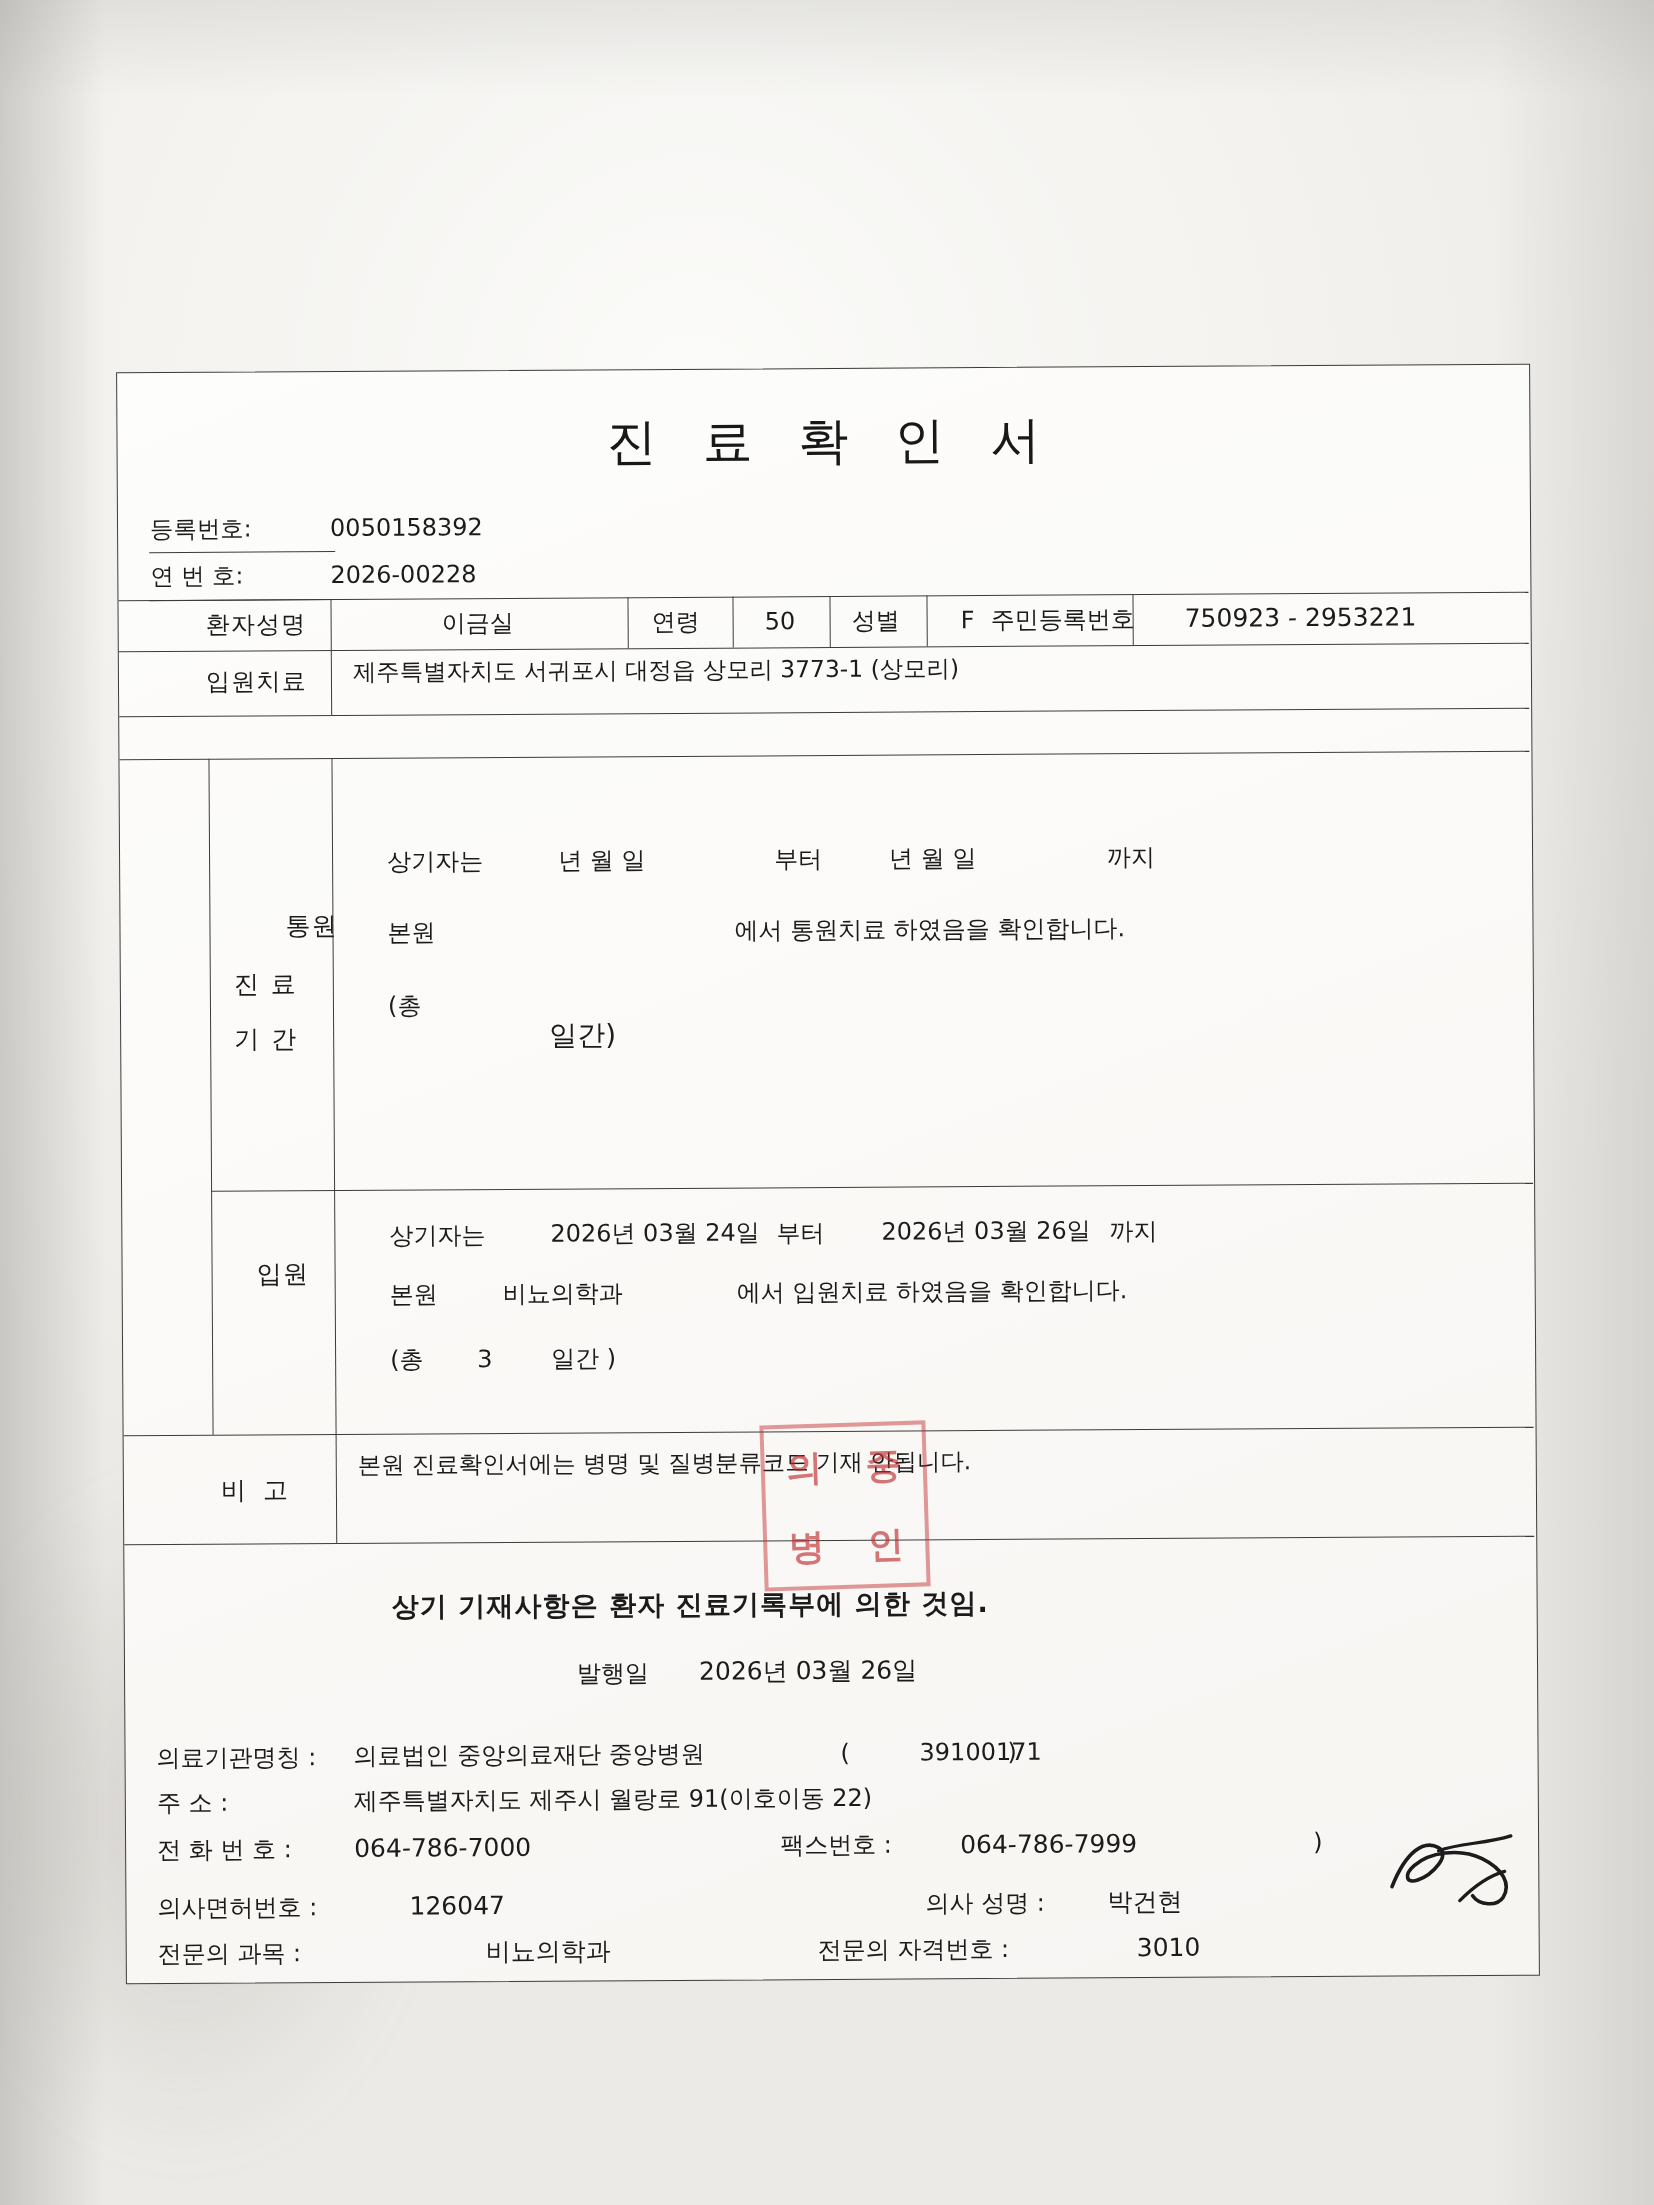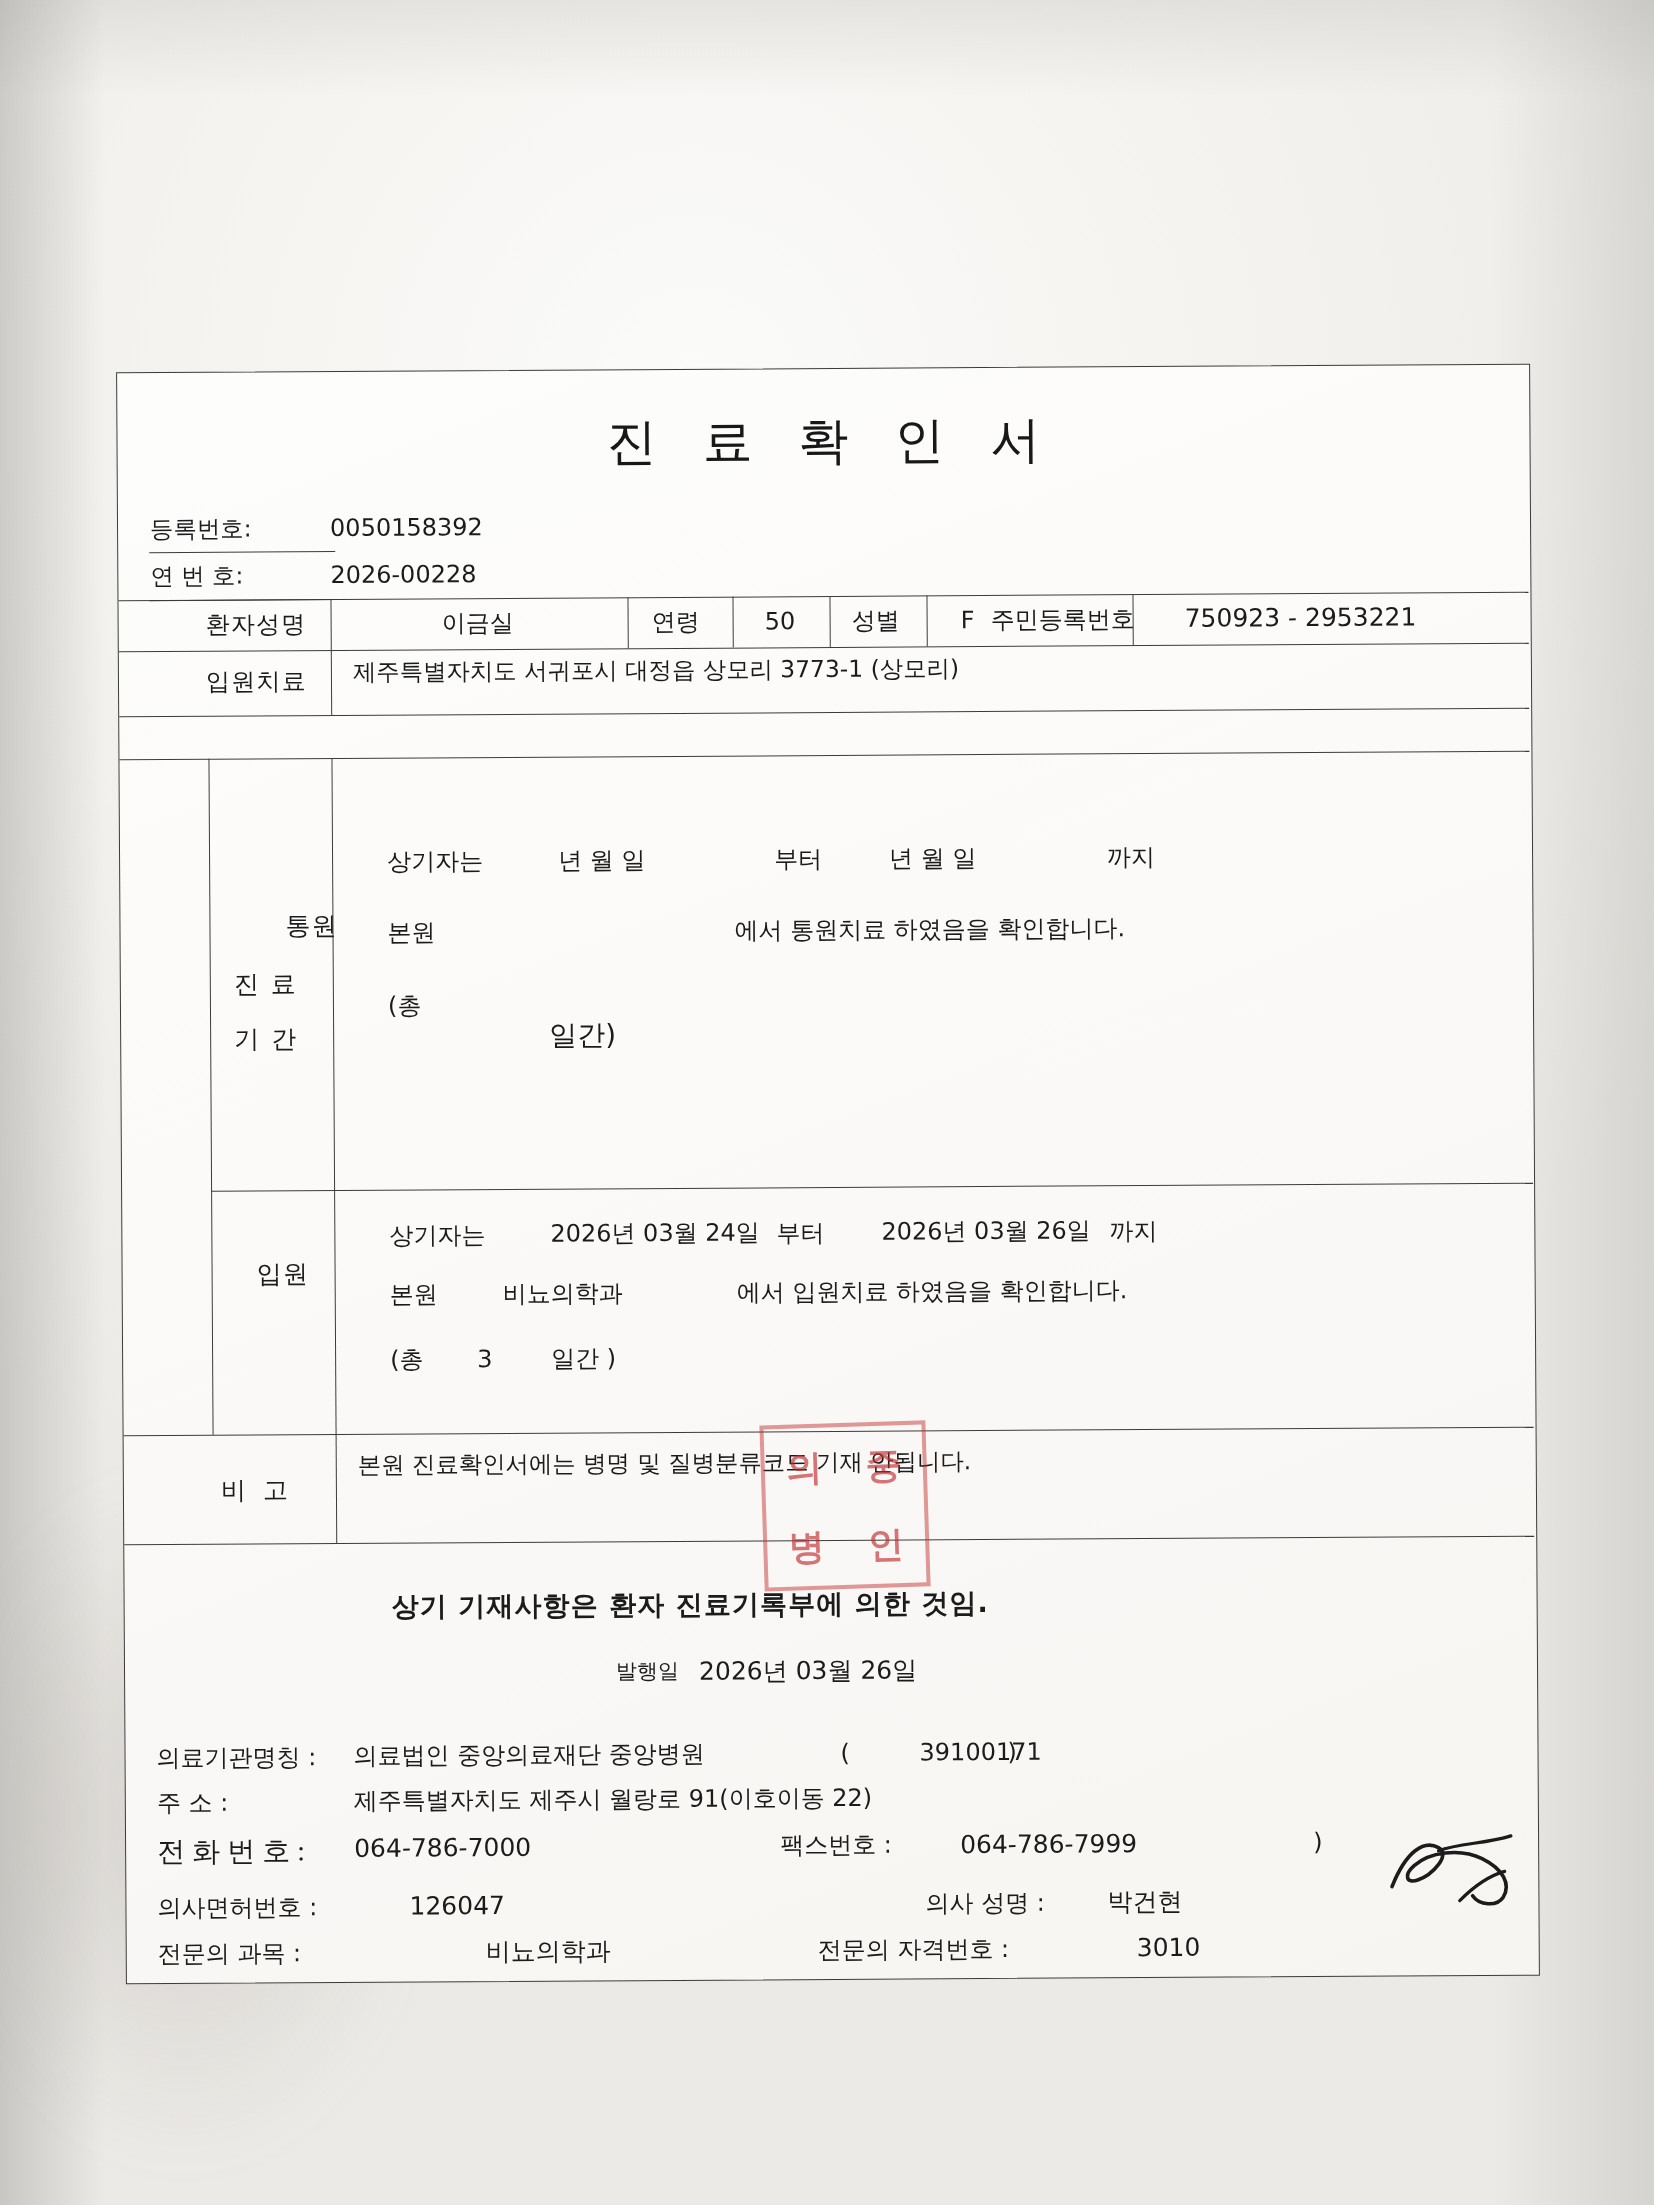--- a/index.html
+++ b/index.html
@@ -228,33 +228,33 @@
     <div class="t" style="left:428px; top:976px; font-size:24px;">일간 )</div>
 
     <div class="hline" style="left:0px; top:1171px; width:1410px;"></div>
     <div class="vline" style="left:212px; top:1062px; height:109px;"></div>
 
     <div class="t" style="left:97px; top:1105px; font-size:25px; letter-spacing:0.18em;">비  고</div>
     <div class="t" style="left:234px; top:1082px; font-size:23.4px;">본원 진료확인서에는 병명 및 질병분류코드 기재 안됩니다.</div>
 
     <div class="t" style="left:267px; top:1221px; font-size:27px; font-weight:700; letter-spacing:0.04em;">상기 기재사항은 환자 진료기록부에 의한 것임.</div>
 
-    <div class="t" style="left:491px; top:1291px; font-size:21px;">발행일</div>
+    <div class="t" style="left:452px; top:1291px; font-size:24px;">발행일</div>
     <div class="t" style="left:574px; top:1289px; font-size:25px;">2026년 03월 26일</div>
 
     <div class="t" style="left:31px; top:1373px; font-size:24px;">의료기관명칭 :</div>
     <div class="t" style="left:228px; top:1372px; font-size:24px;">의료법인 중앙의료재단 중앙병원</div>
     <div class="t" style="left:715px; top:1372px; font-size:24px;">(</div>
     <div class="t" style="left:794px; top:1372px; font-size:24px;">39100171</div>
     <div class="t" style="left:882px; top:1372px; font-size:24px;">)</div>
 
     <div class="t" style="left:31px; top:1418px; font-size:24px;">주         소 :</div>
     <div class="t" style="left:228px; top:1417px; font-size:24px;">제주특별자치도 제주시 월랑로 91(이호이동 22)</div>
 
-    <div class="t" style="left:31px; top:1465px; font-size:28px;font-family:Liberation Serif, serif;">전 화 번 호 :</div>
+    <div class="t" style="left:31px; top:1465px; font-size:24px;">전 화 번 호 :</div>
     <div class="t" style="left:228px; top:1464px; font-size:25px;">064-786-7000</div>
     <div class="t" style="left:654px; top:1464px; font-size:24px;text-align:center;">팩스번호 :</div>
     <div class="t" style="left:834px; top:1464px; font-size:25px;">064-786-7999</div>
     <div class="t" style="left:1187px; top:1464px; font-size:24px;">)</div>
 
     <div class="t" style="left:31px; top:1523px; font-size:24px;">의사면허번호 :</div>
     <div class="t" style="left:283px; top:1522px; font-size:25px;">126047</div>
     <div class="t" style="left:799px; top:1523px; font-size:24px;">의사 성명 :</div>
     <div class="t" style="left:981px; top:1522px; font-size:25px;">박건현</div>
 

